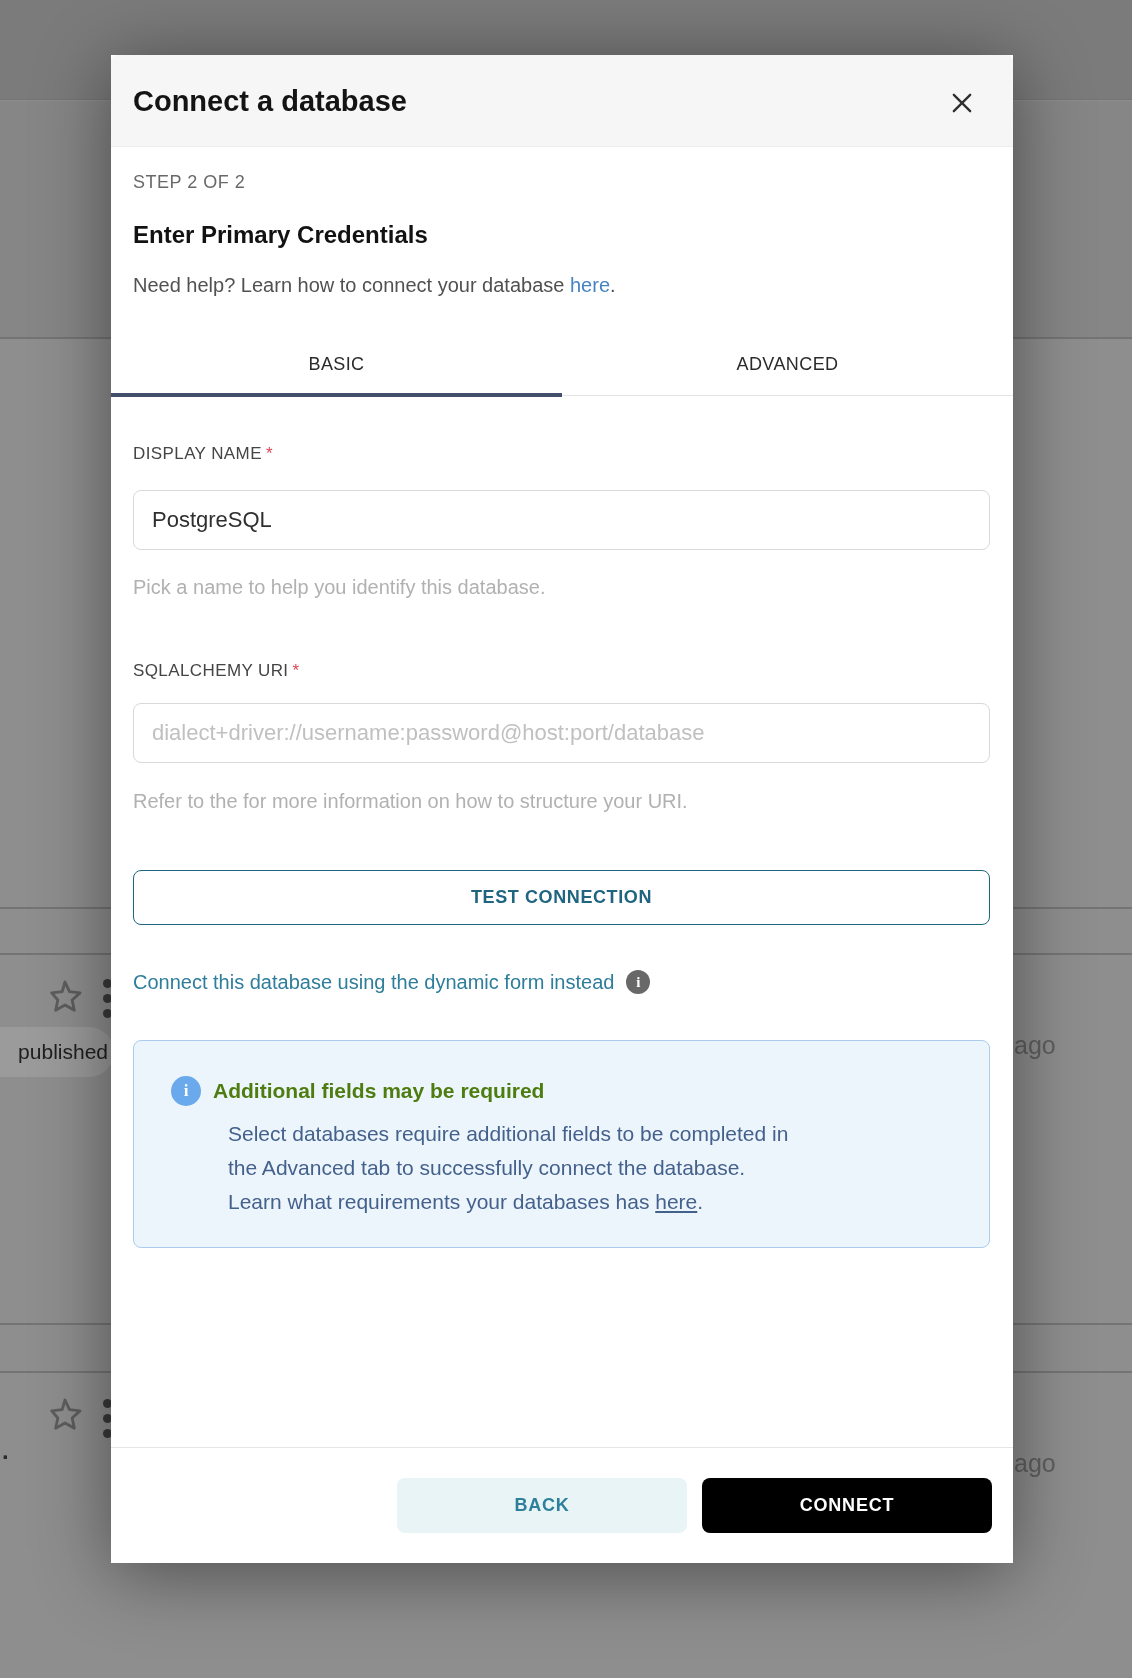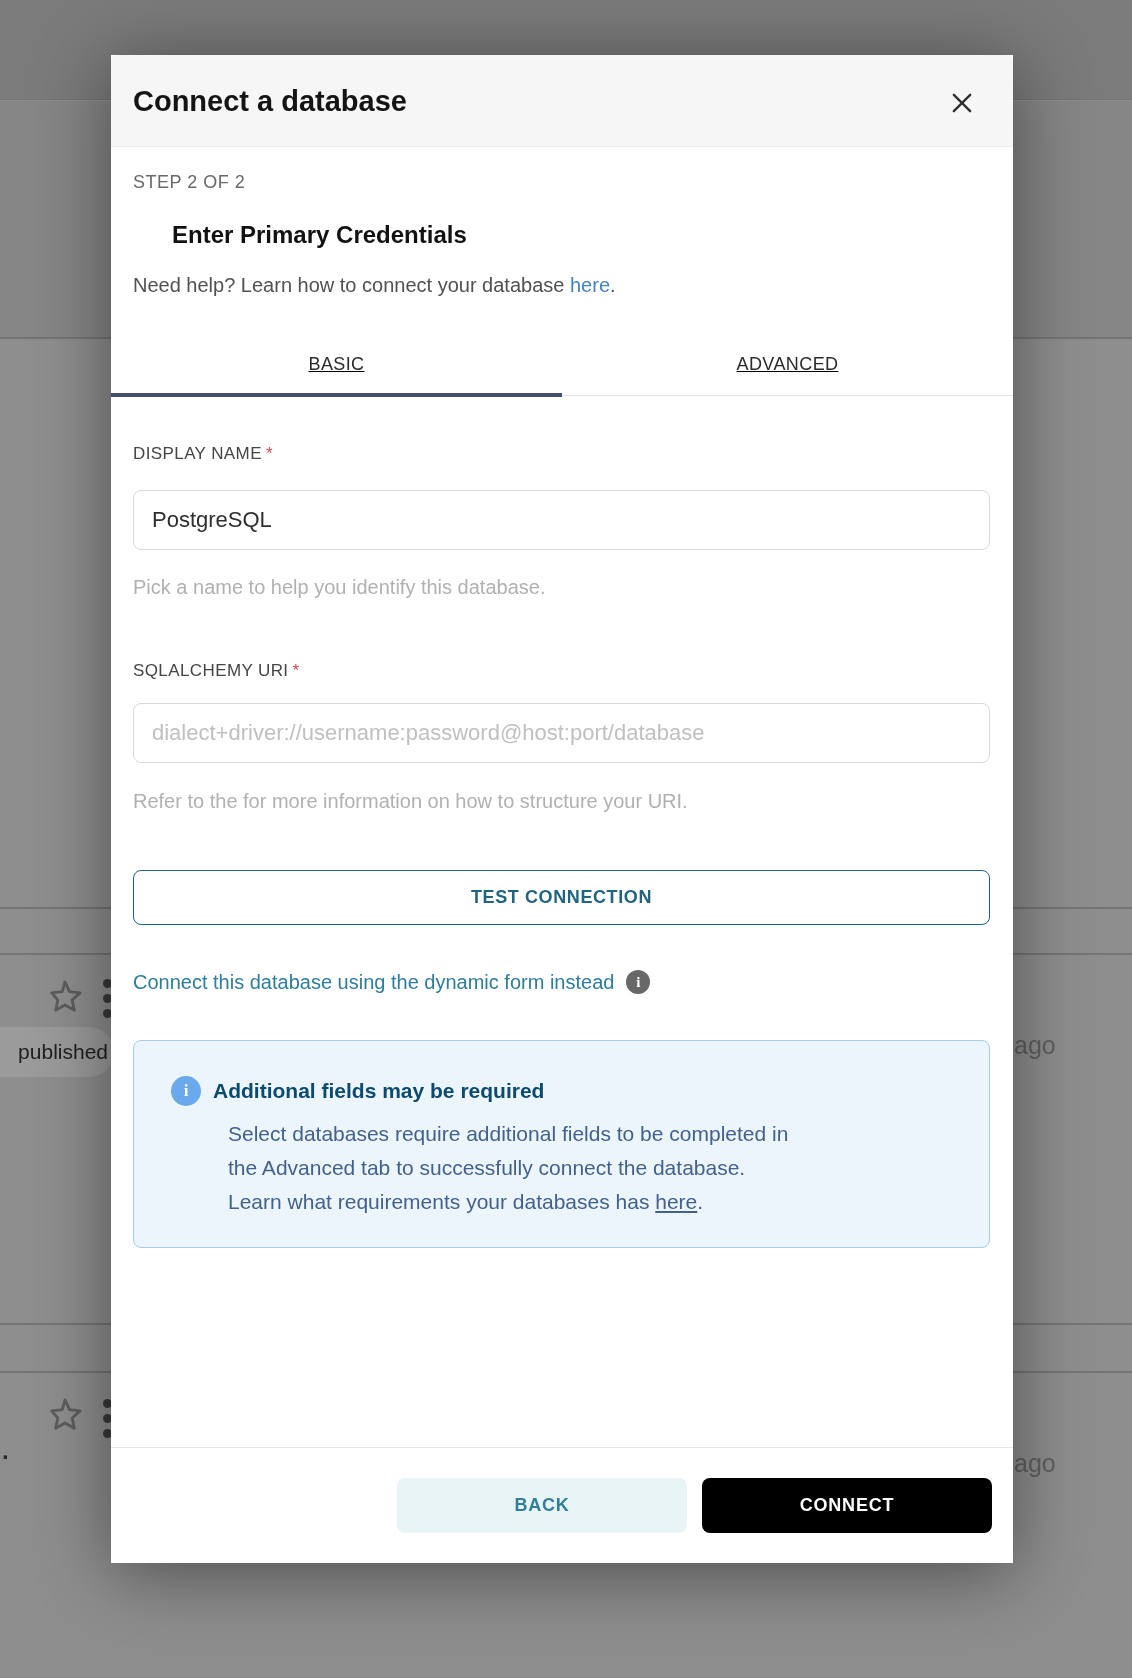--- a/index.html
+++ b/index.html
@@ -23,26 +23,26 @@
   
   .modal { position:absolute; left:111px; top:55px; width:902px; height:1508px; background:#ffffff; border-radius:0;
            box-shadow:0 10px 70px rgba(0,0,0,0.45); }
   .modal-header { position:absolute; left:0; top:0; width:902px; height:92px; background:#f6f6f6;
                   border-radius:6px 6px 0 0; border-bottom:1px solid #ededed; }
   .modal-title { position:absolute; left:22px; top:0; height:92px; line-height:92px; font-size:29px; font-weight:700; color:#141414; }
   .modal-close { position:absolute; left:834px; top:31px; width:34px; height:34px; cursor:pointer; background:none; border:none; display:flex; align-items:center; justify-content:center; }
   .modal-close svg { width:28px; height:28px; }
 
   .step-label { position:absolute; left:22px; top:117px; font-size:18px; letter-spacing:0.5px; color:#696969; }
-  .main-heading { position:absolute; left:22px; top:166px; font-size:24px; font-weight:700; color:#121212;margin-left:39px; }
+  .main-heading { position:absolute; left:22px; top:166px; font-size:24px; font-weight:700; color:#121212; }
   .help-line { position:absolute; left:22px; top:219px; font-size:20px; color:#515151; }
   .link-blue { color:#4584c2; cursor:pointer; }
 
   
-  .tabs { position:absolute; left:0; top:280px; width:902px; height:58px; display:flex;text-decoration:underline; }
+  .tabs { position:absolute; left:0; top:280px; width:902px; height:58px; display:flex; }
   .tab { width:451px; display:flex; align-items:center; justify-content:center; font-size:18px; letter-spacing:0.4px; color:#2b2b2b; cursor:pointer; }
   .tabs-baseline { position:absolute; left:0; top:340px; width:902px; height:1px; background:#e4e4e4; }
   .tab-underline { position:absolute; left:0; top:338px; width:451px; height:4px; background:#44506b; }
 
   
   .field-label { position:absolute; left:22px; font-size:17px; letter-spacing:0.4px; color:#454545; }
   .req { color:#e04355; margin-left:4px; }
   .text-input { position:absolute; left:22px; width:857px; height:60px; border:1px solid #d9d9d9; border-radius:8px;
                 font-family:"Liberation Sans","DejaVu Sans",sans-serif; font-size:22px; color:#2f2f2f; padding:16px 18px; outline:none; background:#fff; }
   .text-input::placeholder { color:#c0c0c0; opacity:1; }
@@ -55,21 +55,21 @@
   .dyn-link { font-size:20px; color:#2e7d9b; cursor:pointer; }
   .info-icon-gray { display:inline-flex; width:24px; height:24px; border-radius:50%; background:#686868; color:#ffffff;
                     align-items:center; justify-content:center; font-size:15px; font-weight:700; margin-left:12px;
                     font-family:"Liberation Serif","DejaVu Serif",serif; cursor:pointer; }
 
   
   .alert { position:absolute; left:22px; top:985px; width:857px; height:208px; background:#edf5fc; border:1px solid #aaccee; border-radius:8px; }
   .alert-icon { position:absolute; left:37px; top:35px; width:30px; height:30px; border-radius:50%; background:#69a9ec; color:#fff;
                 display:flex; align-items:center; justify-content:center; font-size:17px; font-weight:700;
                 font-family:"Liberation Serif","DejaVu Serif",serif; }
-  .alert-title { position:absolute; left:79px; top:38px; font-size:21px; font-weight:700; color:#0c4a6e; }
+  .alert-title { position:absolute; left:79px; top:38px; font-size:21px; font-weight:700; color:#4d7c0f; }
   .alert-body { position:absolute; left:79px; top:76px; font-size:21px; color:#44618c; line-height:34px;margin-left:15px; }
   .alert-link { color:#44618c; text-decoration:underline; cursor:pointer; }
 
   
   .footer-divider { position:absolute; left:0; top:1392px; width:902px; height:1px; background:#e6e6e6; }
   .btn-back { position:absolute; left:286px; top:1423px; width:290px; height:55px; background:#e9f4f7; border:none; border-radius:8px;
               color:#2d7f9b; font-size:18px; font-weight:700; letter-spacing:0.8px; cursor:pointer;
               font-family:"Liberation Sans","DejaVu Sans",sans-serif; }
   .btn-connect { position:absolute; left:591px; top:1423px; width:290px; height:55px; background:#000000; border:none; border-radius:8px;
                  color:#ffffff; font-size:18px; font-weight:700; letter-spacing:0.8px; cursor:pointer;

